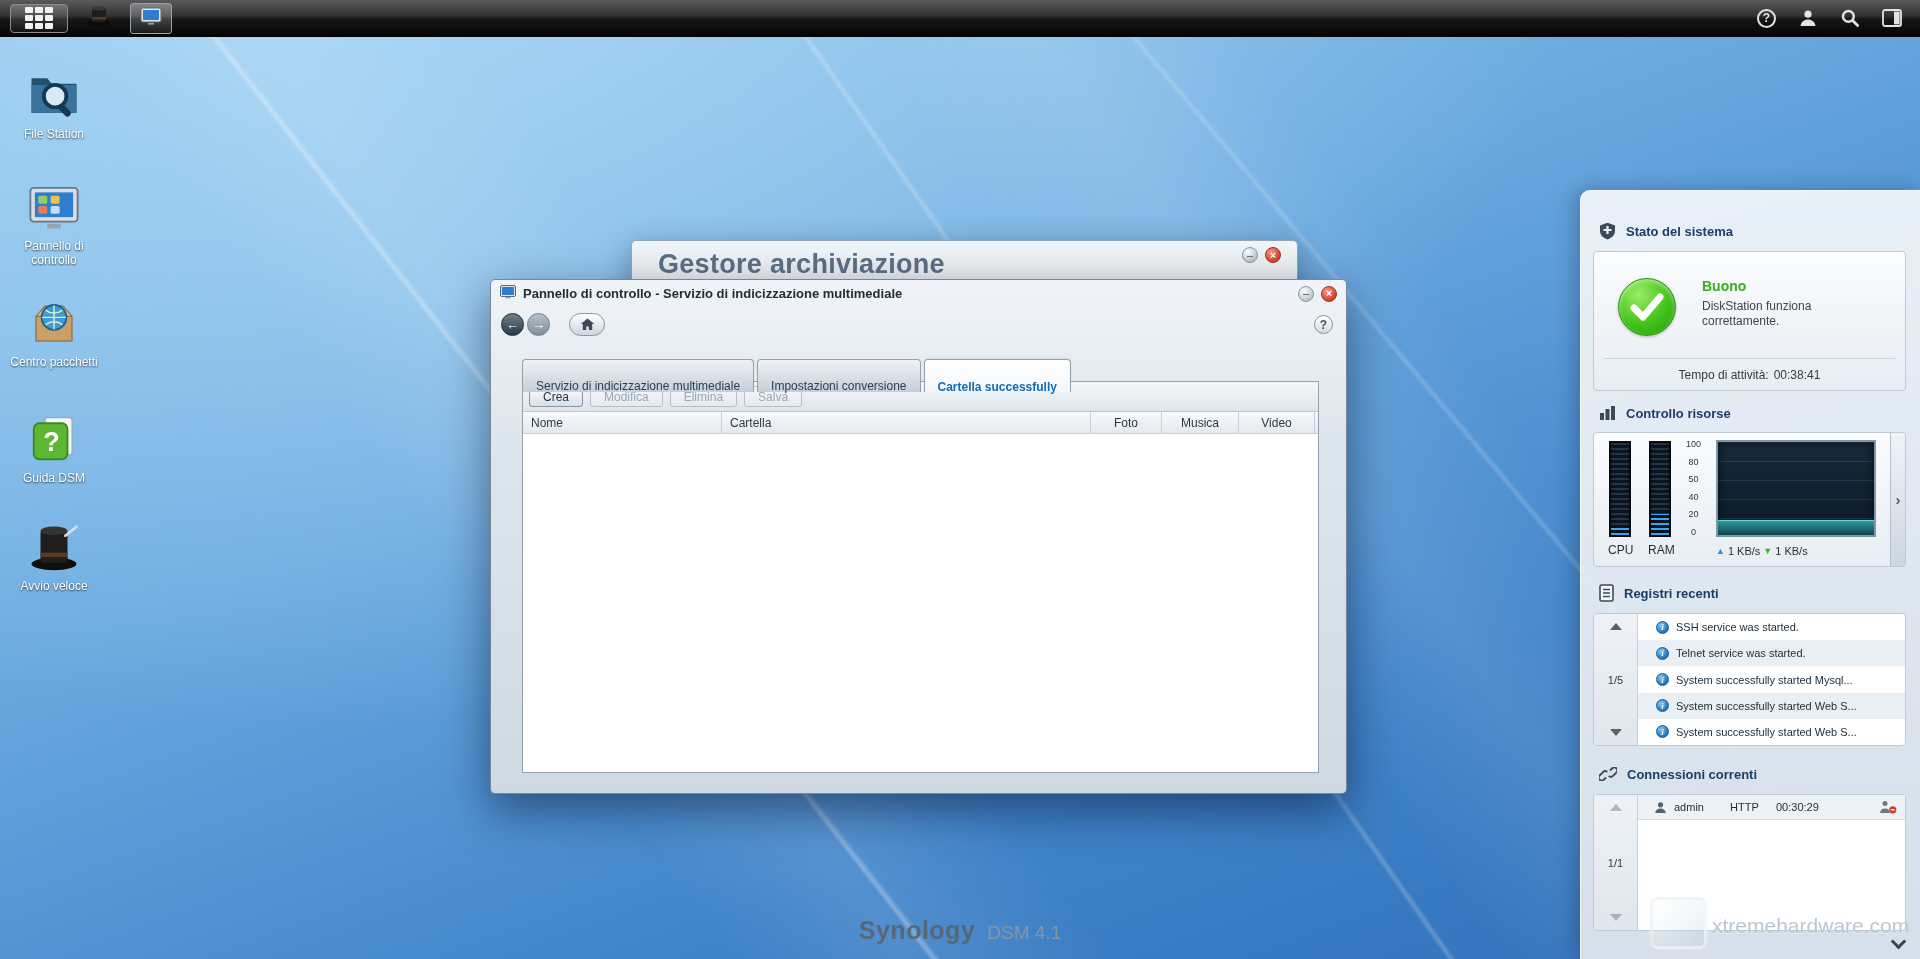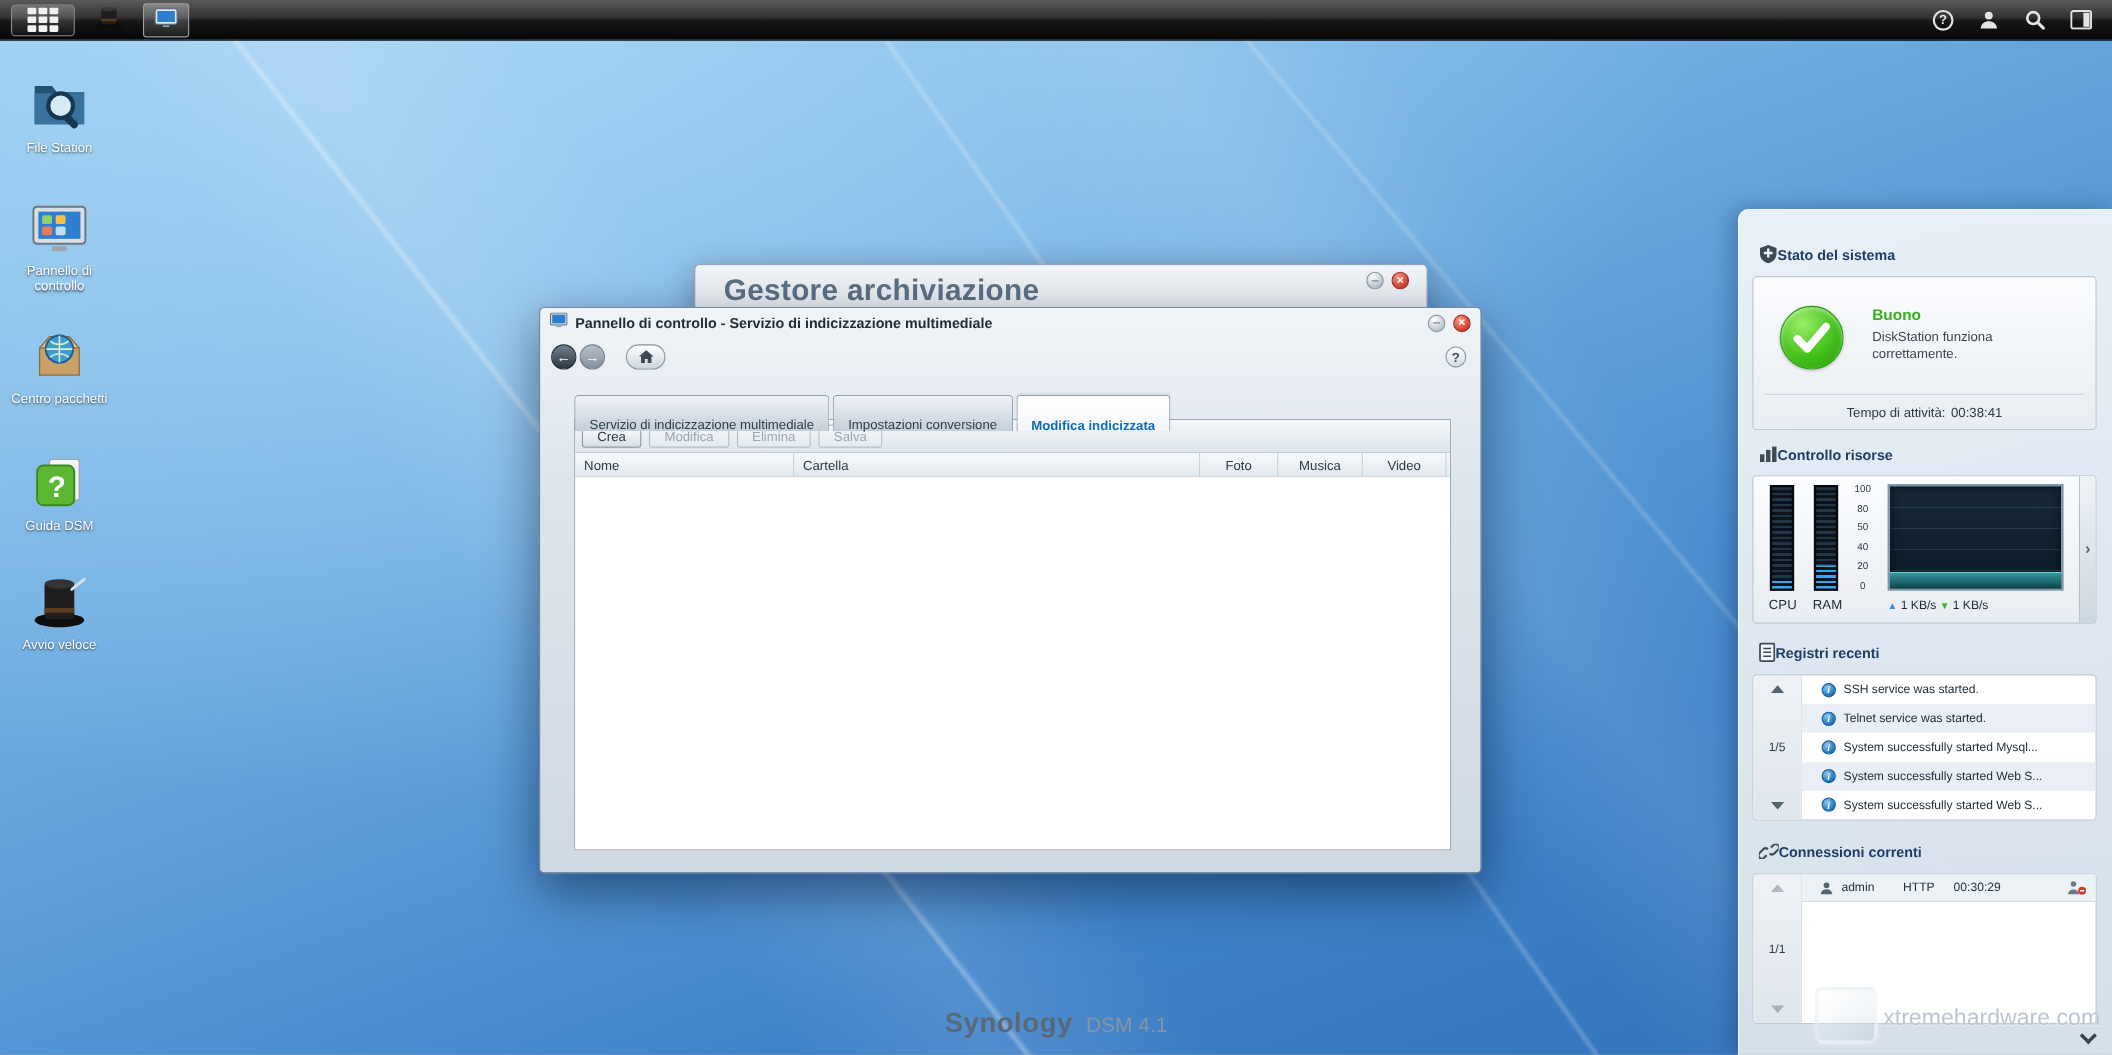--- a/index.html
+++ b/index.html
@@ -81,21 +81,21 @@
     background:linear-gradient(#f8fafc,#e3e9ef);border-bottom:1px solid #c6cfd8}
   .th{display:flex;align-items:center;padding:0 8px;border-right:1px solid #c9d2da;cursor:pointer}
   .th.c{justify-content:center;padding:0 2px}
   .tbody{position:absolute;left:0;right:0;top:52px;bottom:0;background:#fff}
 
   
   .panel{position:absolute;right:0;top:190px;width:340px;height:769px;z-index:10;
     background:linear-gradient(rgba(240,244,248,.95),rgba(222,229,236,.95));
     border-radius:10px 0 0 0;border-left:1px solid rgba(255,255,255,.75);border-top:1px solid rgba(255,255,255,.75);
     box-shadow:-5px 0 20px rgba(0,20,50,.28)}
-  .whead{position:absolute;left:18px;display:flex;align-items:center;height:20px;
+  .whead{position:absolute;left:18px;display:flex;align-items:center;gap:10px;height:20px;
     font-size:13px;font-weight:bold;color:#1d3c66}
   .wbox{position:absolute;left:12px;width:313px;border:1px solid #bec9d3;border-radius:4px;
     background:linear-gradient(#fbfcfe,#e7edf2);box-shadow:inset 0 1px 0 #fff}
   .wbox.white{background:#fff}
 
   
   .check{position:absolute;left:24px;top:26px;width:58px;height:58px;border-radius:50%;
     background:radial-gradient(circle at 35% 28%,#9bee66,#44c11c 55%,#269b06 100%);
     border:1px solid #2f9a12;box-shadow:inset 0 2px 4px rgba(255,255,255,.5),0 1px 3px rgba(0,0,0,.25)}
   .status-word{position:absolute;left:108px;top:26px;font-size:14px;font-weight:bold;color:#35b11c}
@@ -319,21 +319,21 @@
         <svg width="15" height="13" viewBox="0 0 15 13">
             <path d="M7.5 0.5L0.8 6h2v6h3.4V8.4h2.6V12h3.4V6h2z" fill="#3c4854"></path>
           </svg>
       </div>
       <div class="helpbtn">?</div>
     </div>
 
     <div class="tabs">
       <div class="tab">Servizio di indicizzazione multimediale</div>
       <div class="tab">Impostazioni conversione</div>
-      <div class="tab active">Modifica indicizzata</div>
+      <div class="tab active">Cartella successfully</div>
     </div>
 
     <div class="contentbox">
       <div class="btnbar">
         <button class="cbtn">Crea</button>
         <button class="cbtn disabled">Modifica</button>
         <button class="cbtn disabled">Elimina</button>
         <button class="cbtn disabled">Salva</button>
       </div>
       <div class="thead">

